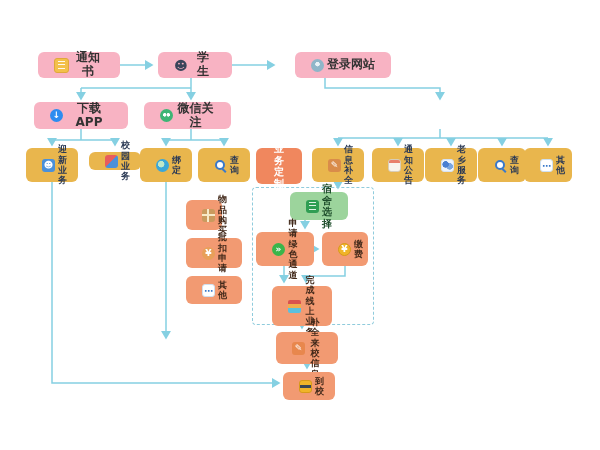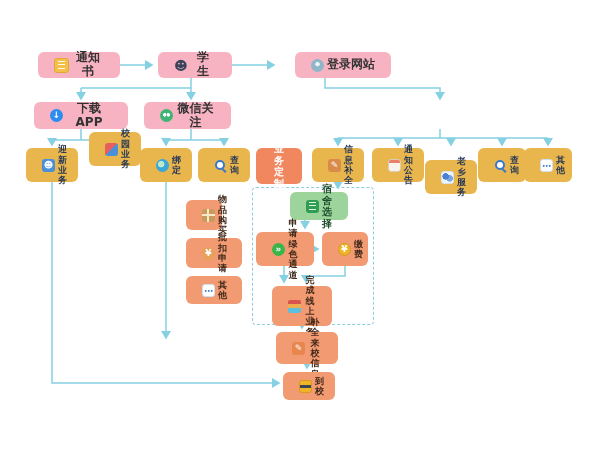--- a/index.html
+++ b/index.html
@@ -112,21 +112,21 @@
   <div class="node pink" style="left:144px;top:102px;width:87px;height:27px">
     <span class="icon i-wechat"></span>
     <span class="lbl">微信关注</span>
   </div>
 
   <div class="node gold" style="left:26px;top:148px;width:52px;height:34px">
     <span class="icon i-sq-blue">☻</span>
     <span class="lbl">迎新
 业务</span>
   </div>
-  <div class="node gold" style="left:89px;top:132px;width:52px;height:34px">
+  <div class="node gold" style="left:89px;top:152px;width:52px;height:18px">
     <span class="icon i-sq-multi"></span>
     <span class="lbl">校园
 业务</span>
   </div>
   <div class="node gold" style="left:140px;top:148px;width:52px;height:34px">
     <span class="icon i-globe2"></span>
     <span class="lbl">绑定</span>
   </div>
   <div class="node gold" style="left:198px;top:148px;width:52px;height:34px">
     <span class="icon i-search"></span>
@@ -139,21 +139,21 @@
   <div class="node gold" style="left:312px;top:148px;width:52px;height:34px">
     <span class="icon i-pencil">✎</span>
     <span class="lbl">信息
 补全</span>
   </div>
   <div class="node gold" style="left:372px;top:148px;width:52px;height:34px">
     <span class="icon i-card"></span>
     <span class="lbl">通知
 公告</span>
   </div>
-  <div class="node gold" style="left:425px;top:160px;width:52px;height:34px">
+  <div class="node gold" style="left:425px;top:148px;width:52px;height:34px">
     <span class="icon i-people"></span>
     <span class="lbl">老乡
 服务</span>
   </div>
   <div class="node gold" style="left:478px;top:148px;width:48px;height:34px">
     <span class="icon i-search"></span>
     <span class="lbl">查询</span>
   </div>
   <div class="node gold" style="left:524px;top:148px;width:48px;height:34px">
     <span class="icon i-dots">⋯</span>

